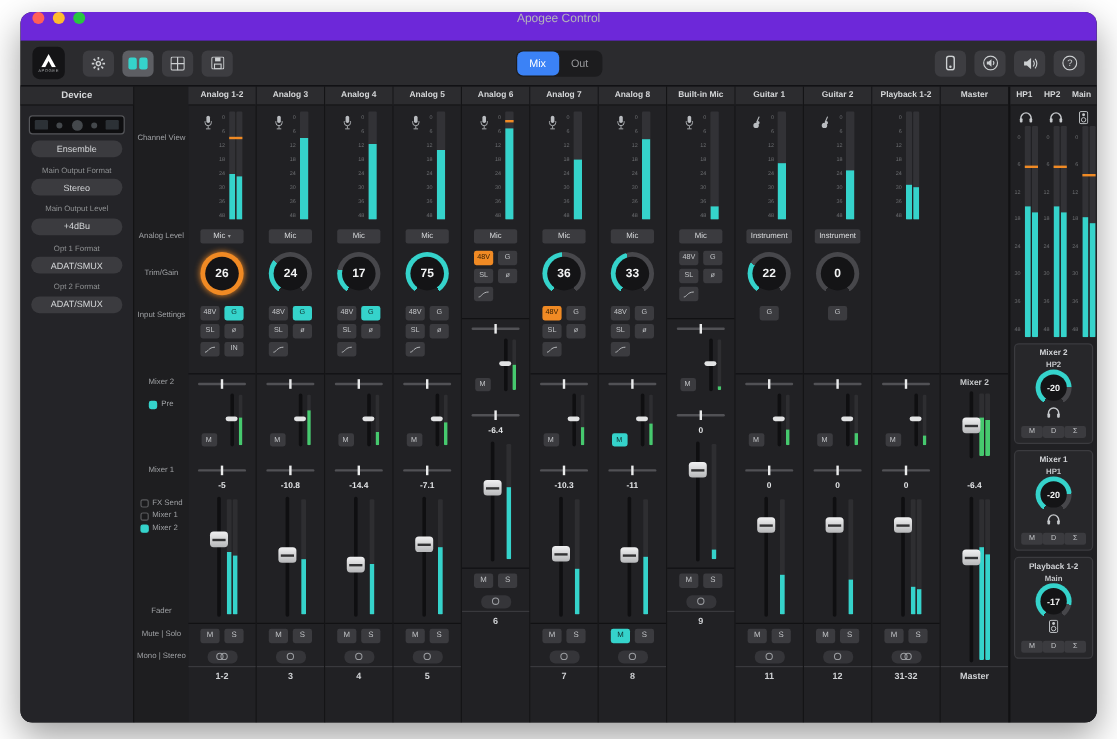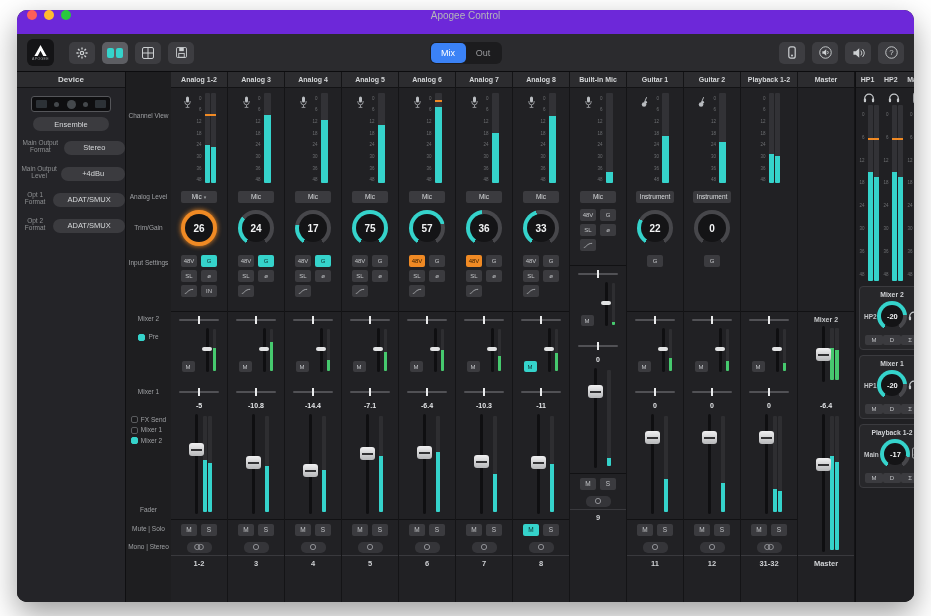--- a/index.html
+++ b/index.html
@@ -31,27 +31,27 @@
   .main{display:flex;height:530px;background:#1e1e20;}
   .hdr{height:16px;width:100%;background:#2c2c2f;border-bottom:1px solid #131315;display:flex;align-items:center;justify-content:center;font-size:8px;font-weight:bold;color:#d5d7d9;flex:none;}
 
   
   .r-name{height:16px;flex:none}.r-meter{height:100px;flex:none}.r-type{height:17px;flex:none}
   .r-knob{height:46px;flex:none}.r-io{height:60px;flex:none}.r-mix2{height:74px;flex:none}
   .r-m1pan{height:14px;flex:none}.r-val{height:12px;flex:none}.r-fader{height:108px;flex:none}
   .r-ms{height:20px;flex:none}.r-st{height:16px;flex:none}.r-num{height:16px;flex:none}
 
   
-  .sidebar{width:109px;background:#242428;border-right:1px solid #0f0f11;display:flex;flex-direction:column;align-items:center;flex:none;}
+  .sidebar{width:95px;background:#242428;border-right:1px solid #0f0f11;display:flex;flex-direction:column;align-items:center;flex:none;}
   .devimg{margin:8px 0 5px;width:80px;height:16px;background:#0e0e10;border:1px solid #55565a;border-radius:3px;display:flex;align-items:center;justify-content:space-between;padding:0 4px;}
   .devimg .scr{width:11px;height:8px;background:#2c3136;border-radius:1px;}
   .devimg .kn{width:5px;height:5px;border-radius:50%;background:#44484c;}
   .devimg .kn.big{width:9px;height:9px;}
   .pill{width:76px;height:14px;background:#3b3b3f;border-radius:7px;font-size:7.5px;color:#d6d8da;display:flex;align-items:center;justify-content:center;}
-  .field{display:flex;flex-direction:row;align-items:center;margin-top:8px;}
+  .field{display:flex;flex-direction:column;align-items:center;margin-top:8px;}
   .flabel{font-size:6.5px;color:#8f9193;margin-bottom:3px;text-align:center;line-height:1.15;max-width:84px;}
 
   
   .rowlabels{width:45px;background:#1e1e20;display:flex;flex-direction:column;font-size:6.5px;color:#9fa1a4;text-align:center;flex:none;}
   .rl{display:flex;flex-direction:column;align-items:center;justify-content:center;line-height:1.15;}
   .rowlabels .r-meter{justify-content:flex-start;padding-top:24px;}
   .rowlabels .r-io{justify-content:flex-start;padding-top:8px;}
   .rowlabels .r-mix2{justify-content:flex-start;padding-top:4px;gap:11px;}
   .rowlabels .r-fader{justify-content:space-between;padding:5px 0 6px;}
   .radio{width:7px;height:7px;border-radius:2px;background:#1a1a1c;border:1px solid #5a5b5e;display:inline-block;flex:none;}
@@ -118,21 +118,21 @@
   .numrow{display:flex;align-items:center;justify-content:center;font-size:7.5px;font-weight:bold;color:#d0d2d5;border-top:1px solid #39393d;}
   .m2lbl{font-size:7px;color:#c6c8ca;font-weight:bold;margin:1px 0 3px;}
 
   
   .rightpanel{width:73px;background:#202023;border-left:1px solid #0f0f11;display:flex;flex-direction:column;flex:none;}
   .mon-hdr{display:flex;justify-content:space-around;align-items:center;font-size:7px;font-weight:bold;color:#d5d7d9;background:#2c2c2f;border-bottom:1px solid #131315;height:16px;flex:none;}
   .mon-icons{display:flex;justify-content:space-around;padding-top:4px;height:16px;flex:none;}
   .mon-meters{display:flex;justify-content:space-around;padding-top:1px;}
   .mon-panel{margin:5px 3px 0;background:#27272a;border:1px solid #3b3b3f;border-radius:4px;padding:4px 2px 4px;}
   .mp-title{text-align:center;font-size:6.8px;font-weight:bold;color:#d0d2d5;margin-bottom:3px;white-space:nowrap;}
-  .mp-row{display:flex;align-items:center;justify-content:space-between;padding:0 2px;}
+  .mp-row{display:flex;align-items:center;justify-content:space-between;padding:0 2px;flex-direction:column;}
   .mp-src{font-size:6.5px;color:#c3c5c8;font-weight:bold;}
   .mp-btns{display:flex;justify-content:space-between;margin-top:4px;padding:0 3px;}
   .mp-btns .iob{width:18px;height:10px;}
 </style>
 </head>
 <body>
 
 <div class="page">
 <div class="window">
 
@@ -713,26 +713,20 @@
                   <div class="mbar">
                     <div class="mfill" style="height:85%"></div>
                   </div>
                   <div class="mpeak" style="bottom:90%"></div>
                 </div>
               </div>
             </div>
             <div class="r-type trow">
               <button class="typebtn">Mic</button>
             </div>
-            <div class="r-knob knobrow">
-              <div class="knob" style="width:36px;height:36px">
-                <div class="karc" style="background:conic-gradient(from 215deg, #35d3cb 0deg 220deg, #47474b 220deg 290deg, rgba(0,0,0,0) 290deg)"></div>
-                <div class="kface" style="font-size:10px">57</div>
-              </div>
-            </div>
             <div class="r-io iorow">
               <button class="iob on-orange">48V</button>
               <button class="iob">G</button>
               <button class="iob">SL</button>
               <button class="iob">ø</button>
               <button class="iob">
                 <svg width="10" height="8" viewBox="0 0 12 8">
                   <path d="M1 7 C4 7 4.5 2 11 2" stroke="#b5b7ba" fill="none"></path>
                 </svg>
               </button>

